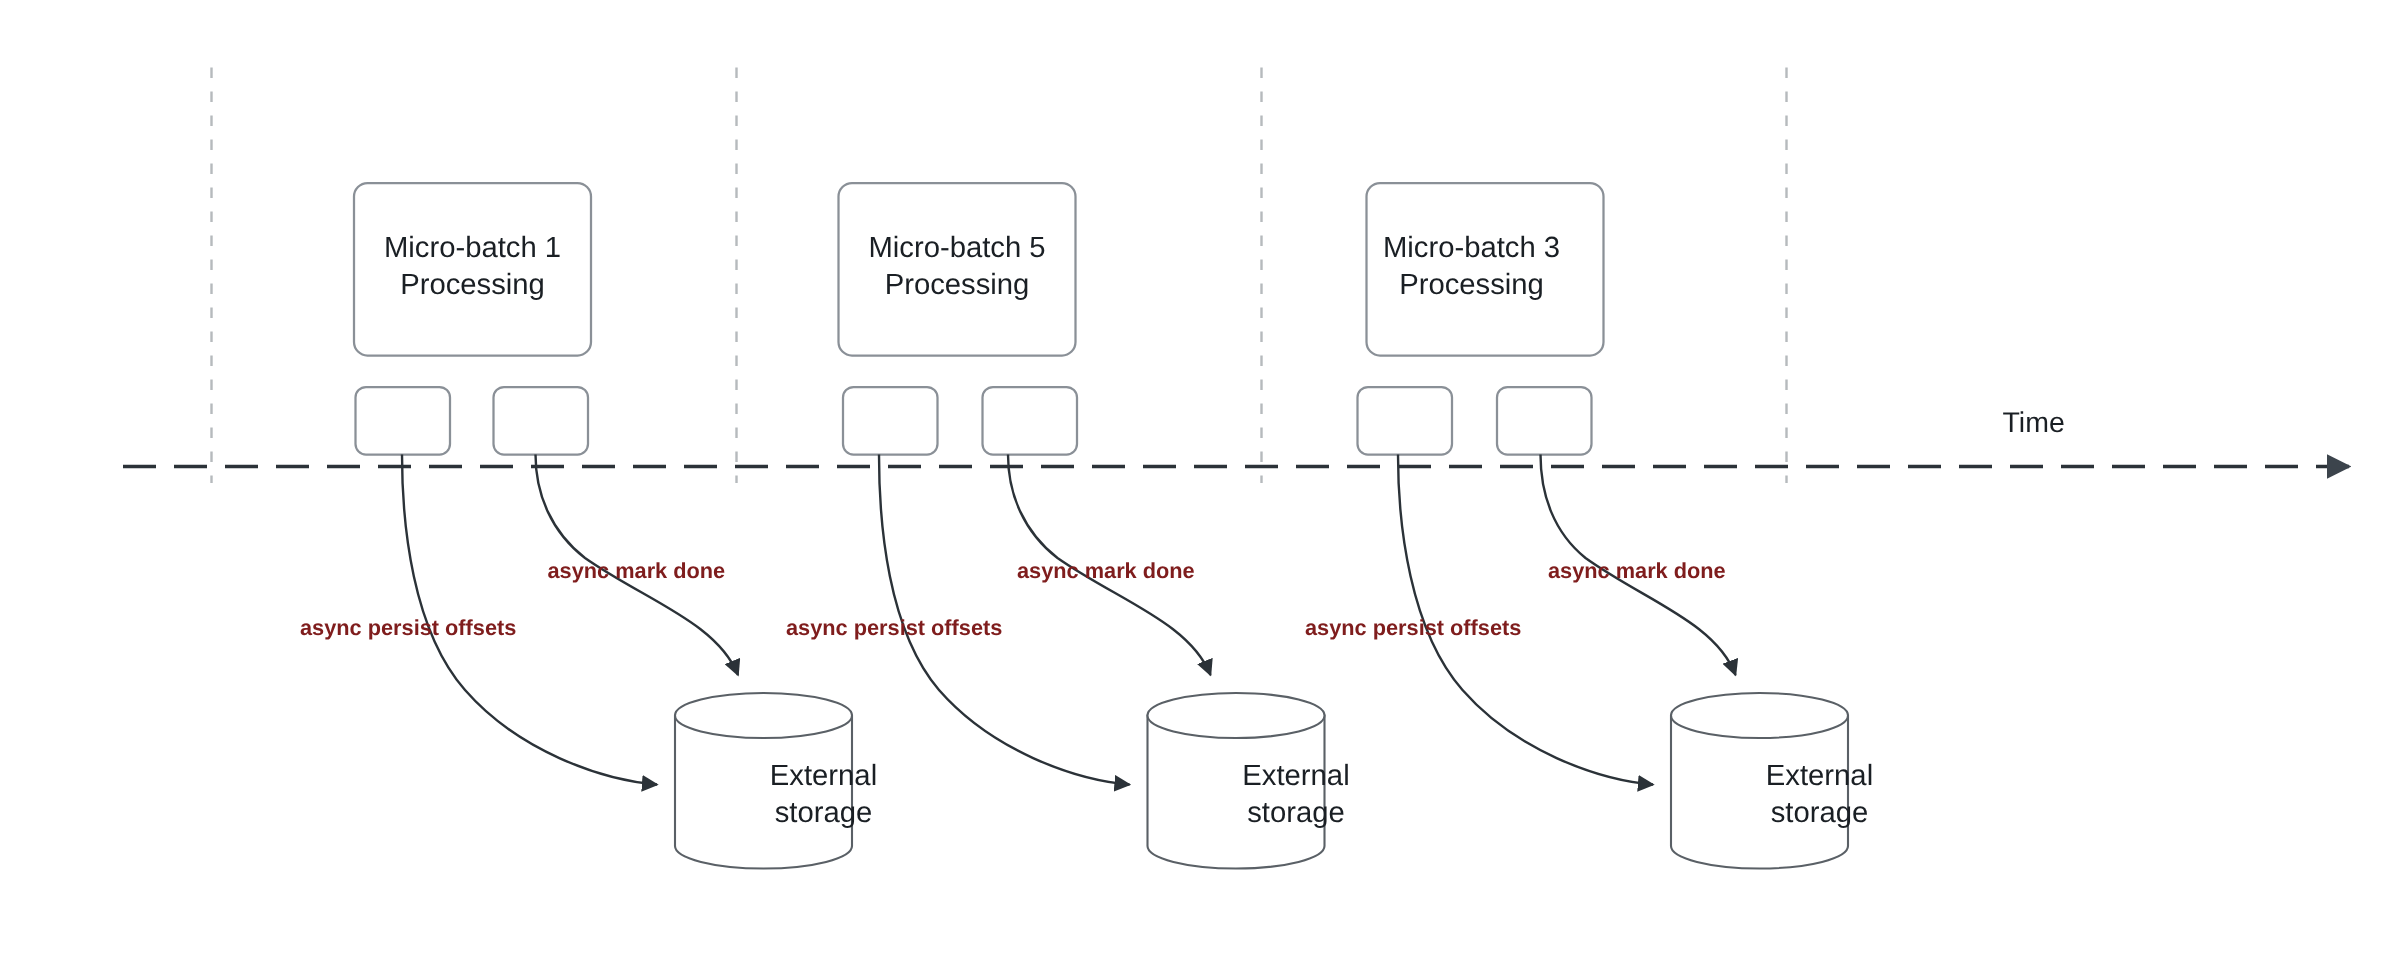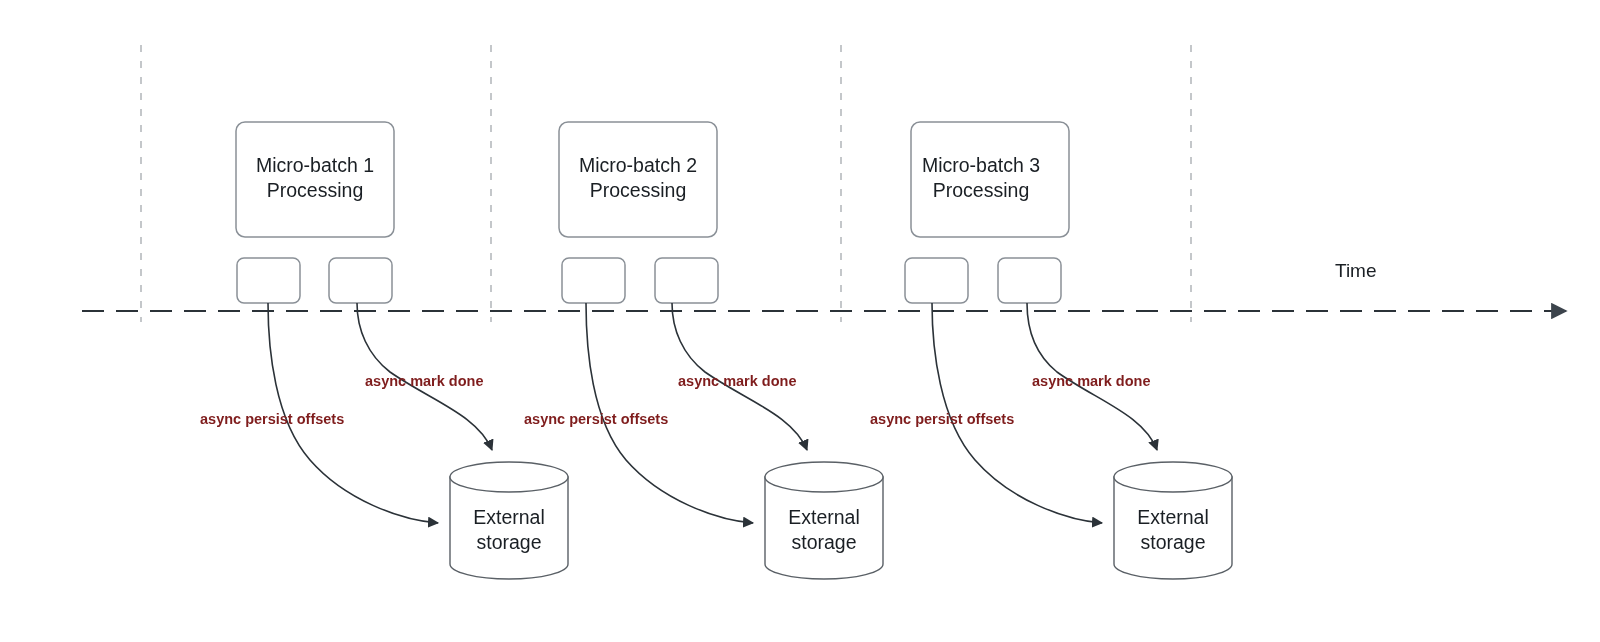--- a/index.html
+++ b/index.html
@@ -55,20 +55,21 @@
     white-space: nowrap;
   }
   .store-label {
     position: absolute;
     text-align: center;
     color: #1a1f24;
     font-size: 19.5px;
     line-height: 25px;
     font-family: "Liberation Sans", sans-serif;
     white-space: pre;
+    padding-left: 40px;
   }
 </style>
 </head>
 <body>
 
 <div id="canvas">
 
   <svg id="diagram-svg" viewBox="0 0 1600 642" xmlns="http://www.w3.org/2000/svg">
     <defs>
       <marker id="arrowdark" viewBox="0 0 10 10" refX="9" refY="5" markerWidth="7" markerHeight="7" orient="auto-start-reverse">
@@ -134,29 +135,29 @@
     </g>
   </svg>
 
   <div class="box-label" style="left:236px; top:153px; width:158px;">Micro-batch 1
 Processing</div>
   <div class="store-label" style="left:450px; top:505px; width:118px;">External
 storage</div>
   <div class="edge-label" style="left:200px; top:411px;">async persist offsets</div>
   <div class="edge-label" style="left:365px; top:373px;">async mark done</div>
 
-  <div class="box-label" style="left:559px; top:153px; width:158px;">Micro-batch 2
+  <div class="box-label" style="left:559px; top:153px; width:158px;">Micro-batch 5
 Processing</div>
   <div class="store-label" style="left:765px; top:505px; width:118px;">External
 storage</div>
   <div class="edge-label" style="left:524px; top:411px;">async persist offsets</div>
   <div class="edge-label" style="left:678px; top:373px;">async mark done</div>
 
   <div class="box-label" style="left:911px; top:153px; width:140px;">Micro-batch 3
 Processing</div>
   <div class="store-label" style="left:1114px; top:505px; width:118px;">External
 storage</div>
   <div class="edge-label" style="left:870px; top:411px;">async persist offsets</div>
   <div class="edge-label" style="left:1032px; top:373px;">async mark done</div>
 
-  <div class="axis-label" style="left:1335px; top:260px;">Time</div>
+  <div class="axis-label" style="left:1335px; top:272px;">Time</div>
 
 </div>
 
 </body></html>

